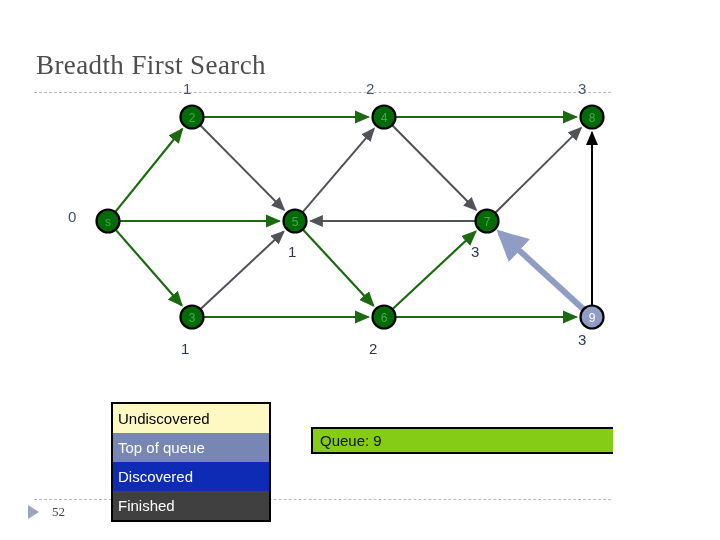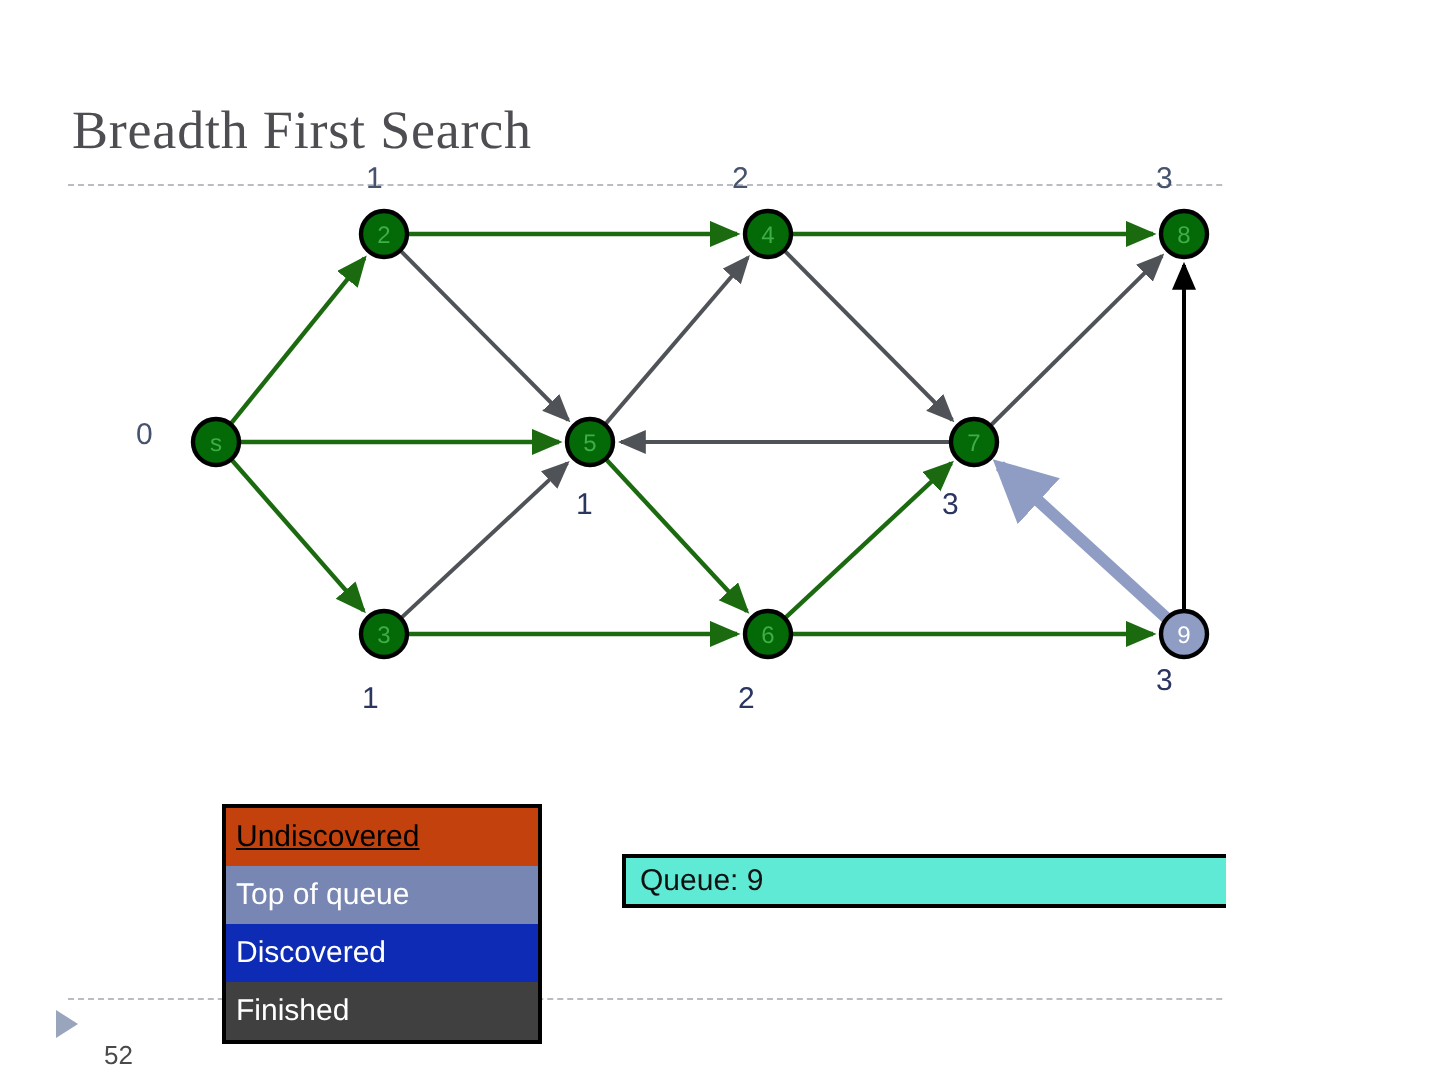--- a/index.html
+++ b/index.html
@@ -58,33 +58,33 @@
   .legend-row {
     height: 29px;
     line-height: 29px;
     padding-left: 5px;
     font-size: 15px;
     font-family: "Liberation Sans", sans-serif;
     box-sizing: border-box;
     white-space: nowrap;
     overflow: hidden;
   }
-  .lg-undisc  { background: #c2410c; color: #000000; text-decoration: underline; }
+  .lg-undisc  { background: #fef9c3; color: #000000; }
   .lg-disc    { background: #0d2bb5; color: #ffffff; }
   .lg-top     { background: #7886b4; color: #ffffff; }
   .lg-fin     { background: #404040; color: #ffffff; }
 
   
   #queue-box {
     position: absolute;
     left: 311px;
     top: 427px;
     width: 338px;
     height: 27px;
-    background: #5eead4;
+    background: #84cc16;
     border: 2px solid #000000;
     box-sizing: border-box;
     font-size: 15px;
     color: #111111;
     line-height: 23px;
     padding-left: 7px;
     white-space: nowrap;
   }
 
   
@@ -94,24 +94,24 @@
     top: 505px;
     width: 0;
     height: 0;
     border-left: 11px solid #98a5bd;
     border-top: 7px solid transparent;
     border-bottom: 7px solid transparent;
   }
   #slide-num {
     position: absolute;
     left: 52px;
-    top: 520px;
+    top: 504px;
     font-size: 13px;
     color: #4a4a4a;
-    font-family: Liberation Sans, sans-serif;
+    font-family: Liberation Serif, serif;
   }
 </style>
 </head>
 <body>
 
 <div id="slide">
 
   <div id="title">Breadth First Search</div>
 
   <div id="rule-top" class="dashed-rule"></div>

